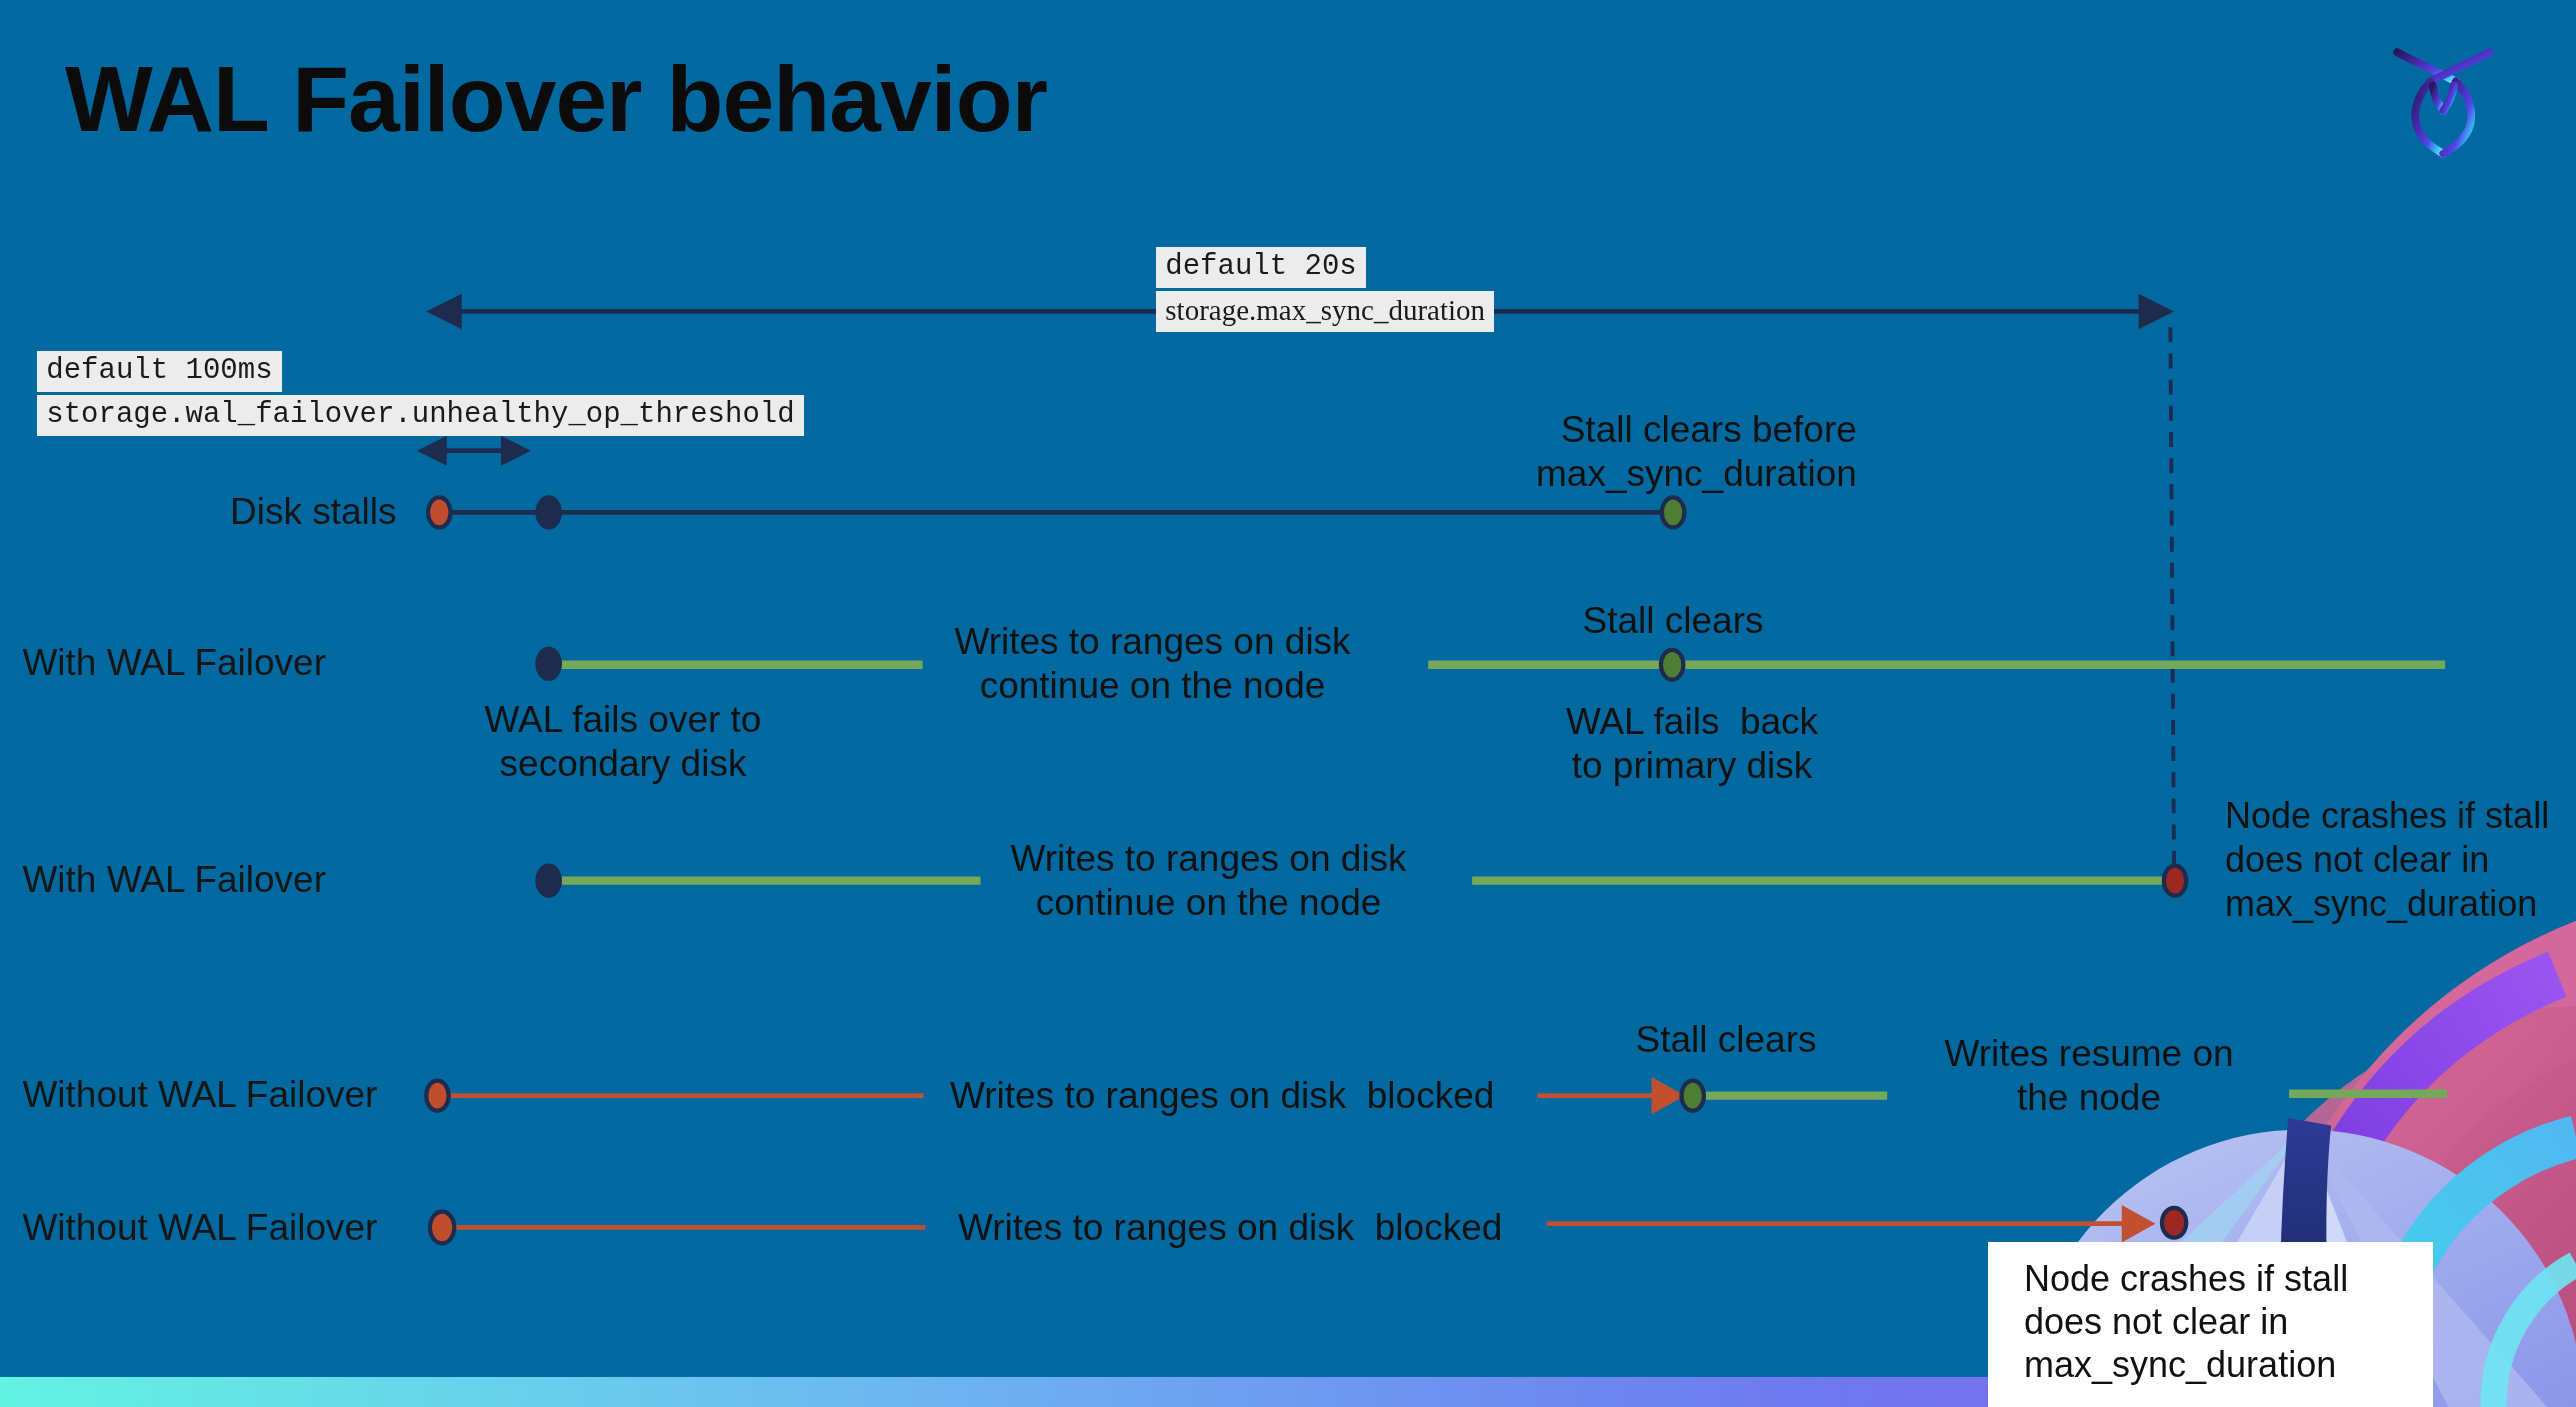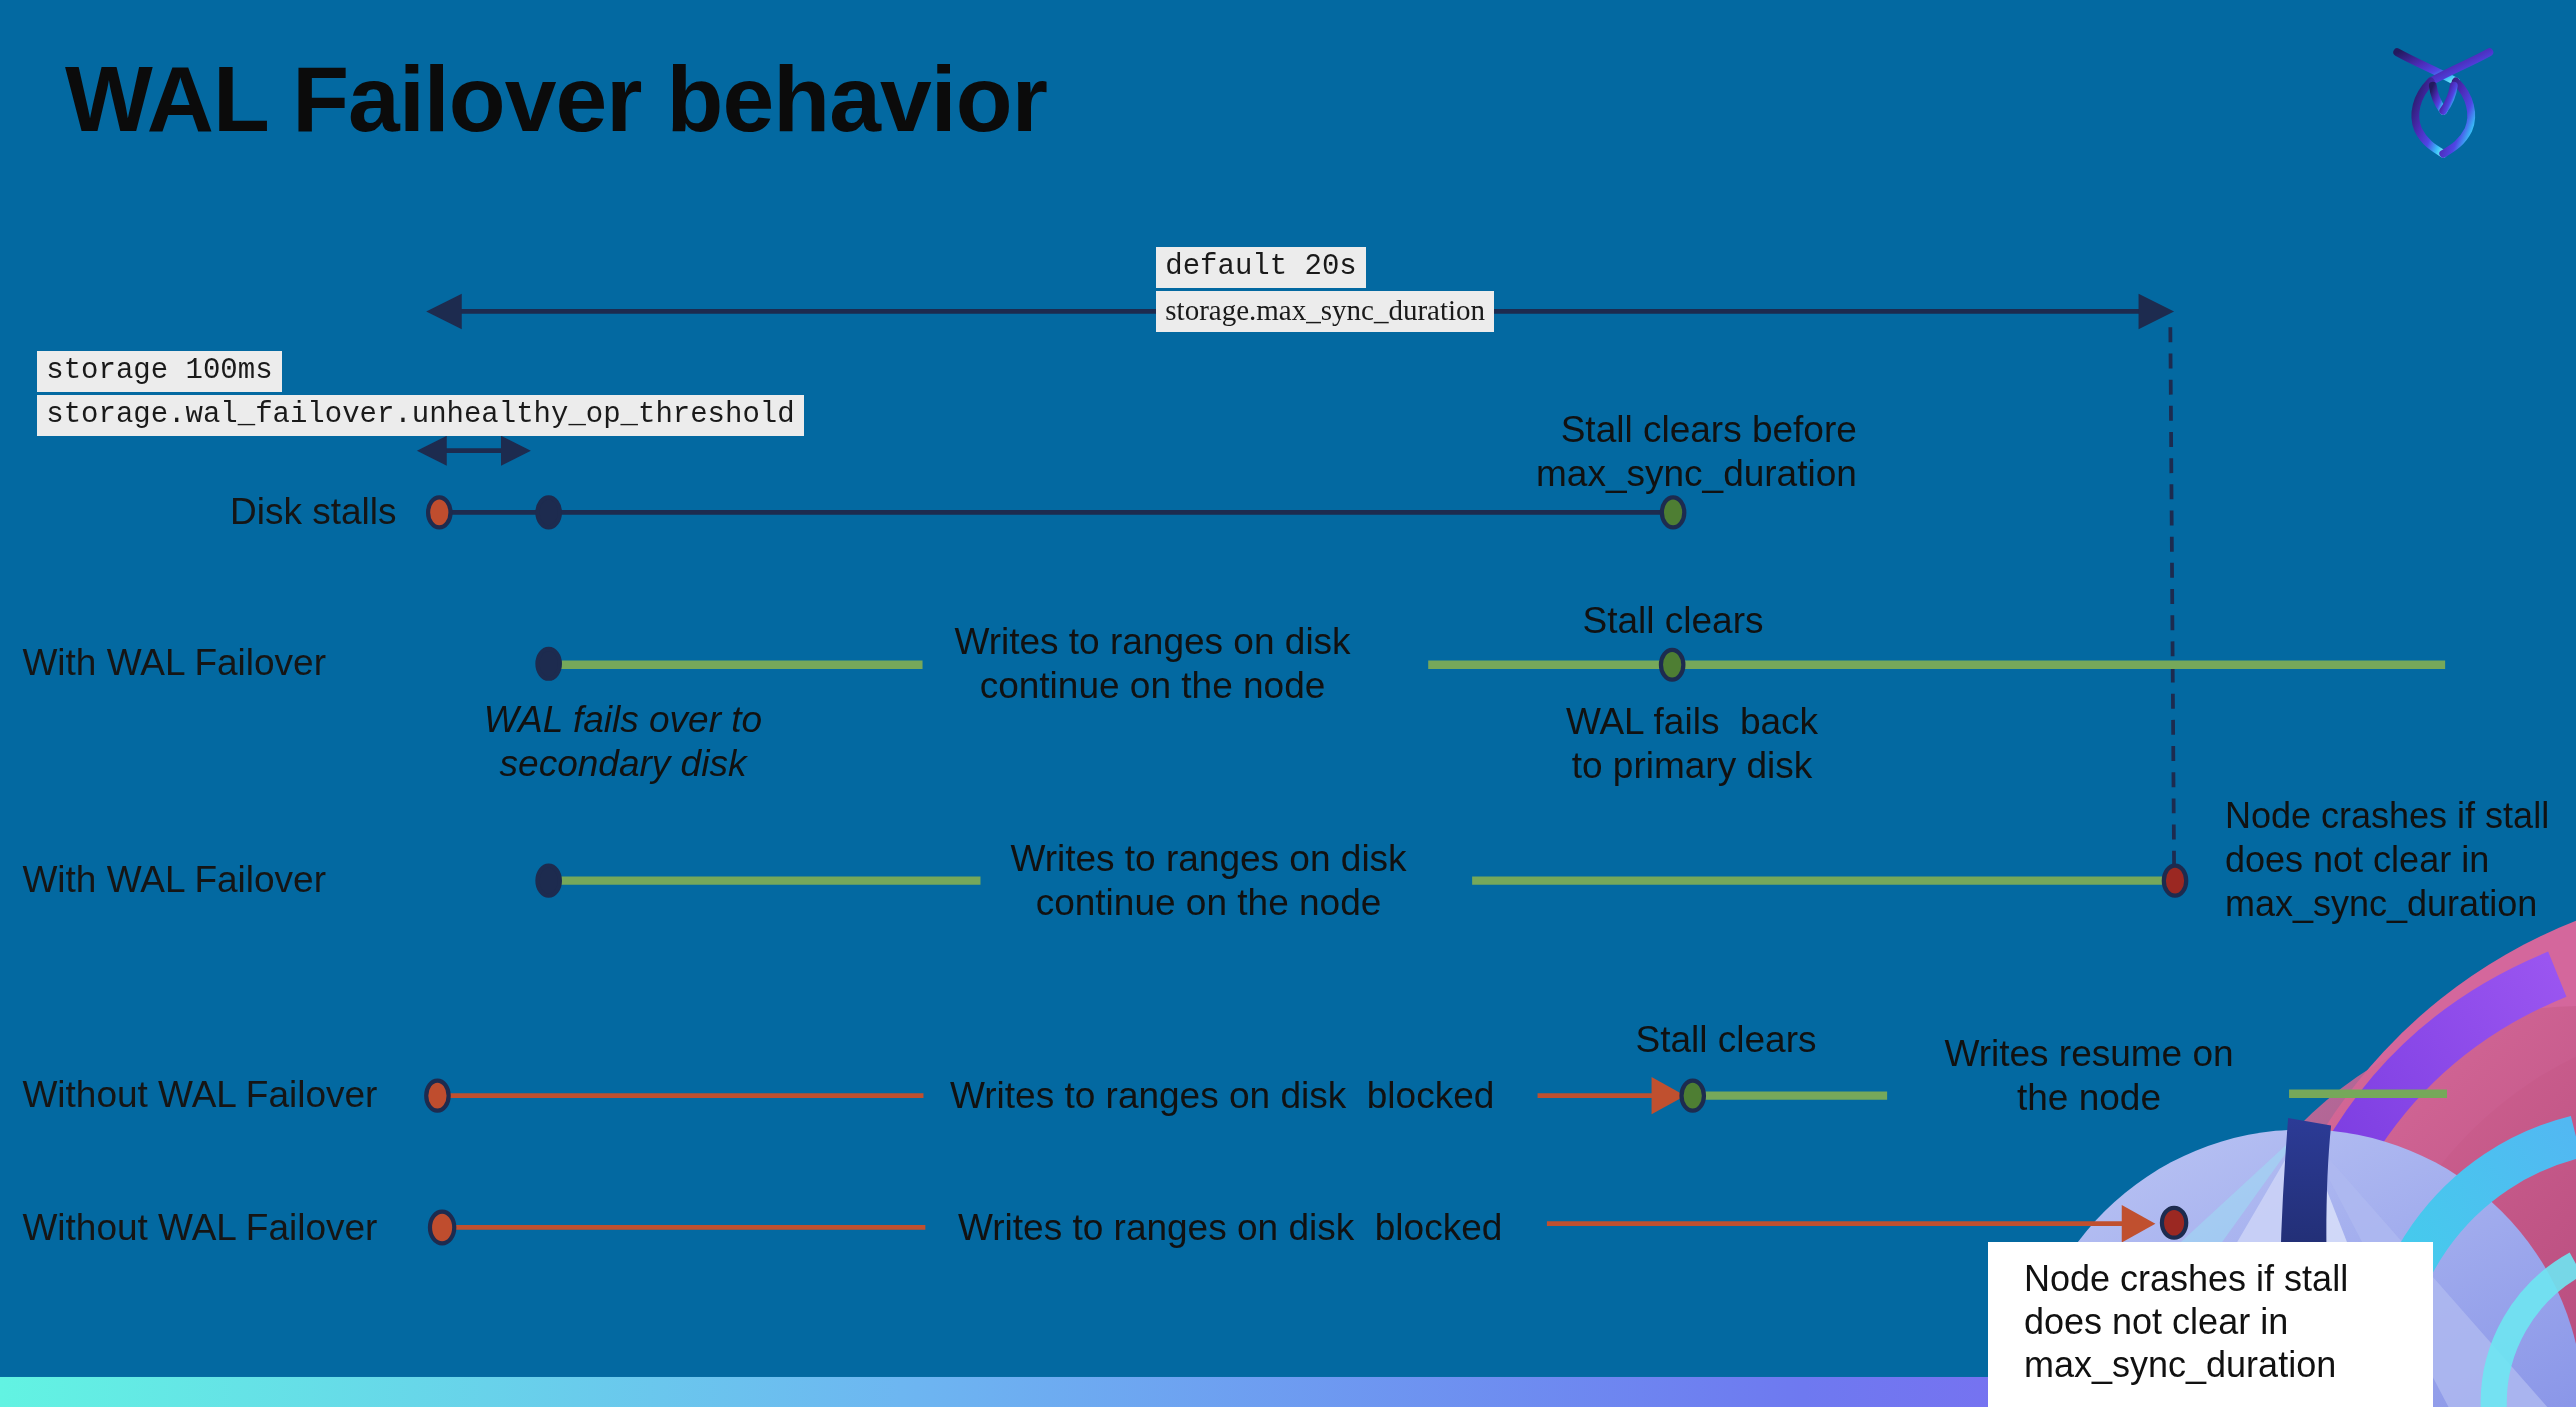--- a/index.html
+++ b/index.html
@@ -140,33 +140,33 @@
       <ellipse cx="1811" cy="1172" rx="12" ry="16" fill="#4e7e33"></ellipse>
       <ellipse cx="473" cy="1313" rx="13" ry="17" fill="#bf4d2e"></ellipse>
       <ellipse cx="2326" cy="1308" rx="13" ry="16" fill="#9b2822"></ellipse>
     </g>
   </svg>
 
   <div class="abs page-title" style="left:65px;top:51px;">WAL Failover behavior</div>
 
   <div class="abs chip" style="left:1156px;top:247px;">default 20s</div>
   <div class="abs chip" style="left:1156px;top:291px;font-family:Liberation Serif, serif;">storage.max_sync_duration</div>
-  <div class="abs chip" style="left:37px;top:351px;">storage 100ms</div>
+  <div class="abs chip" style="left:37px;top:351px;">default 100ms</div>
   <div class="abs chip" style="left:37px;top:395px;">storage.wal_failover.unhealthy_op_threshold</div>
 
   <div class="abs row-label" style="left:230px;top:491px;">Disk stalls</div>
   <div class="abs row-label" style="left:22.4px;top:642px;">With WAL Failover</div>
   <div class="abs row-label" style="left:22.4px;top:859px;">With WAL Failover</div>
   <div class="abs row-label" style="left:22.4px;top:1074px;">Without WAL Failover</div>
   <div class="abs row-label" style="left:22.4px;top:1207px;">Without WAL Failover</div>
 
   <div class="abs txt" style="left:1536px;top:408px;text-align:right;">Stall clears before
 max_sync_duration</div>
 
-  <div class="abs txt center" style="left:455px;top:698px;width:336px;font-style:italic;">WAL fails over to
+  <div class="abs txt center" style="left:455px;top:698px;width:336px;">WAL fails over to
 secondary disk</div>
   <div class="abs txt center" style="left:942px;top:620px;width:421px;">Writes to ranges on disk
 continue on the node</div>
   <div class="abs txt center" style="left:1533px;top:599px;width:280px;">Stall clears</div>
   <div class="abs txt center" style="left:1533px;top:700px;width:318px;">WAL fails  back
 to primary disk</div>
 
   <div class="abs txt center" style="left:998px;top:837px;width:421px;">Writes to ranges on disk
 continue on the node</div>
   <div class="abs txt-sm" style="left:2225px;top:794px;width:355px;">Node crashes if stall

